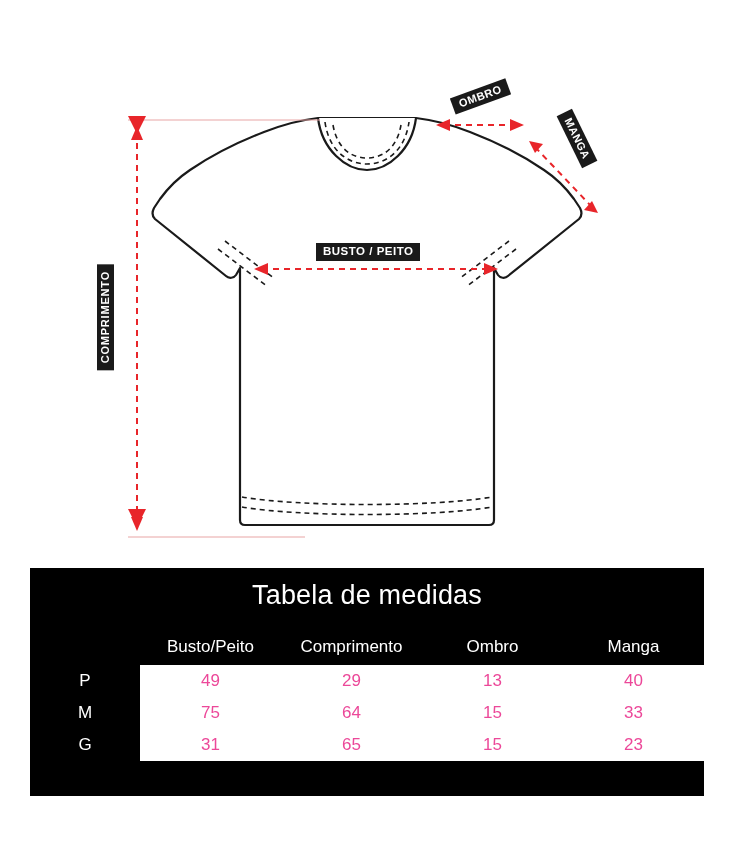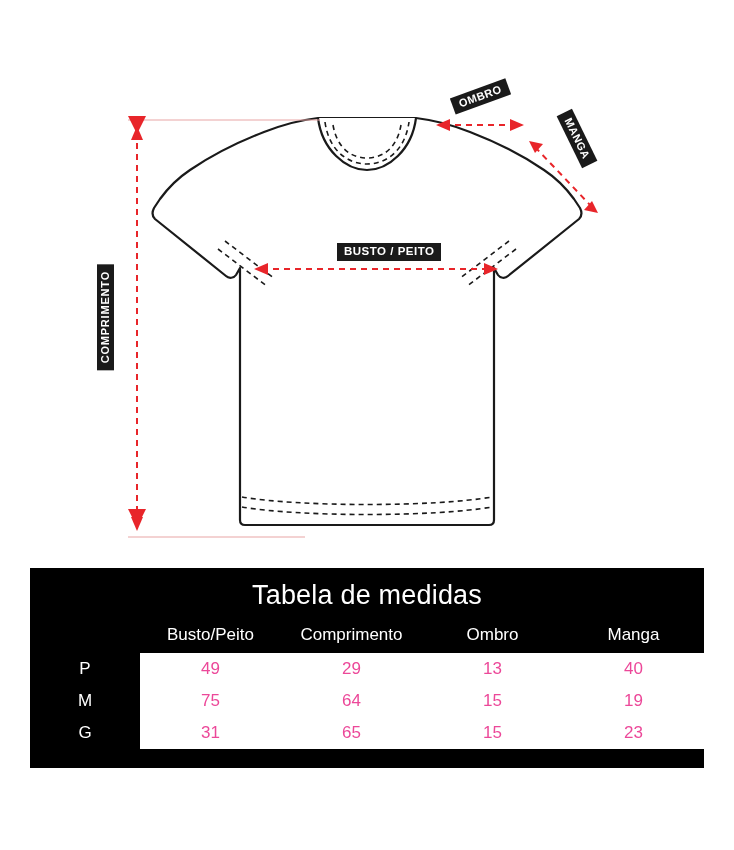--- a/index.html
+++ b/index.html
@@ -37,21 +37,21 @@
     background: #1a1a1a;
     color: #ffffff;
     font-weight: bold;
     letter-spacing: 0.5px;
     font-size: 11px;
     padding: 3px 7px 3px 7px;
     white-space: nowrap;
     line-height: 1;
   }
   .tag-busto {
-    left: 337px;
+    left: 316px;
     top: 243px;
     font-size: 11.5px;
   }
   .tag-ombro {
     left: 451px;
     top: 88px;
     transform: rotate(-20deg);
     transform-origin: center center;
   }
   .tag-manga {
@@ -68,37 +68,37 @@
     padding: 7px 3px;
     letter-spacing: 0.8px;
   }
 
   
   .table-wrap {
     position: absolute;
     left: 30px;
     top: 568px;
     width: 674px;
-    height: 200px;
+    height: 228px;
     background: #000000;
     color: #ffffff;
   }
   .tbl-title {
     text-align: center;
     font-size: 27px;
     font-weight: normal;
     padding-top: 12px;
     letter-spacing: 0.2px;
     color: #ffffff;
   }
   table.sizes {
     width: 674px;
     border-collapse: collapse;
     table-layout: fixed;
-    margin-top: 8px;
+    margin-top: 20px;
   }
   table.sizes th,
   table.sizes td {
     font-size: 17px;
     font-weight: normal;
     text-align: center;
     height: 32px;
     padding: 0;
   }
   table.sizes th.sz-col,
@@ -235,21 +235,21 @@
           <td>49</td>
           <td>29</td>
           <td>13</td>
           <td>40</td>
         </tr>
         <tr>
           <td class="sz-col">M</td>
           <td>75</td>
           <td>64</td>
           <td>15</td>
-          <td>19</td>
+          <td>33</td>
         </tr>
         <tr>
           <td class="sz-col">G</td>
           <td>31</td>
           <td>65</td>
           <td>15</td>
           <td>23</td>
         </tr>
       </tbody>
     </table>

